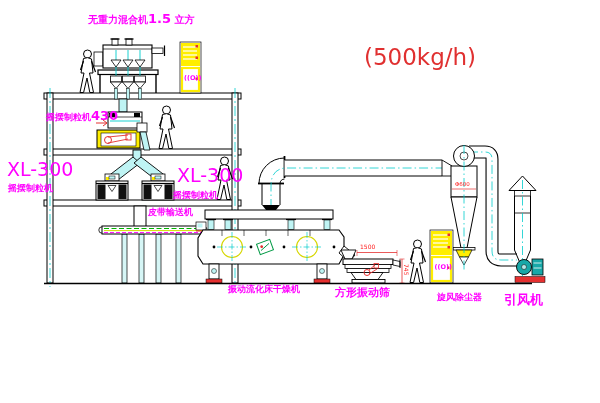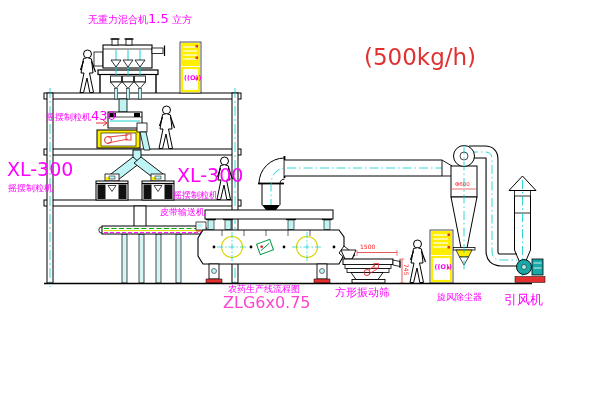--- a/index.html
+++ b/index.html
@@ -1,20 +1,20 @@
 <!DOCTYPE html>
 <html><head>
 <meta charset="utf-8">
 <style>
   *{margin:0;padding:0;box-sizing:border-box}
   body{background:#ddd}
   .stage{position:relative;width:600px;height:403px;background:#fff;font-family:"DejaVu Sans",sans-serif;overflow:hidden}
   .stage svg{position:absolute;left:0;top:0}
   .lbl{position:absolute;line-height:1;white-space:nowrap;color:#FF00FF}
-  .bold{font-weight:normal}
+  .bold{font-weight:bold}
   .model-lg{color:#FF44CC;font-weight:normal}
   .dim{position:absolute;line-height:1;white-space:nowrap;color:#FF1A1A}
   .ttl{position:absolute;line-height:1;white-space:nowrap;color:#E03030}
   .sym{position:absolute;line-height:1;white-space:nowrap;color:#FF00FF;font-weight:bold}
 </style>
 </head>
 <body>
 
 <div class="stage">
 
@@ -309,24 +309,23 @@
 <div class="lbl bold" style="left:46px;top:109px;font-size:9px">
   <span>摇摆制粒机</span><span style="font-size:13px">430</span>
 </div>
 
 <div class="lbl" style="left:7px;top:160px;font-size:19px">XL-300</div>
 <div class="lbl bold" style="left:8px;top:184px;font-size:9px">摇摆制粒机</div>
 
 <div class="lbl" style="left:177px;top:166px;font-size:19px">XL-300</div>
 <div class="lbl bold" style="left:173px;top:191px;font-size:9px">摇摆制粒机</div>
 
-<div class="lbl bold" style="left:160px;top:208px;font-size:9px">皮带输送机</div>
-
-<div class="lbl bold" style="left:228px;top:285px;font-size:9px">农药生产线流程图</div>
-<div class="lbl model-lg" style="left:223px;top:295px;font-size:16px">ZLG6x0.75</div>
+<div class="lbl bold" style="left:148px;top:208px;font-size:9px">皮带输送机</div>
+
+<div class="lbl bold" style="left:228px;top:285px;font-size:9px">振动流化床干燥机</div>
 
 <div class="lbl bold" style="left:335px;top:287px;font-size:11px">方形振动筛</div>
 
 <div class="lbl bold" style="left:437px;top:293px;font-size:9px">旋风除尘器</div>
 <div class="lbl bold" style="left:504px;top:293px;font-size:13px">引风机</div>
 
 <div class="dim" style="left:455px;top:181.5px;font-size:5.5px">Φ600</div>
 <div class="dim" style="left:360px;top:244px;font-size:6px">1500</div>
 <div class="dim" style="left:409px;top:264px;font-size:6px;transform:rotate(90deg);transform-origin:0 0">745</div>
 

